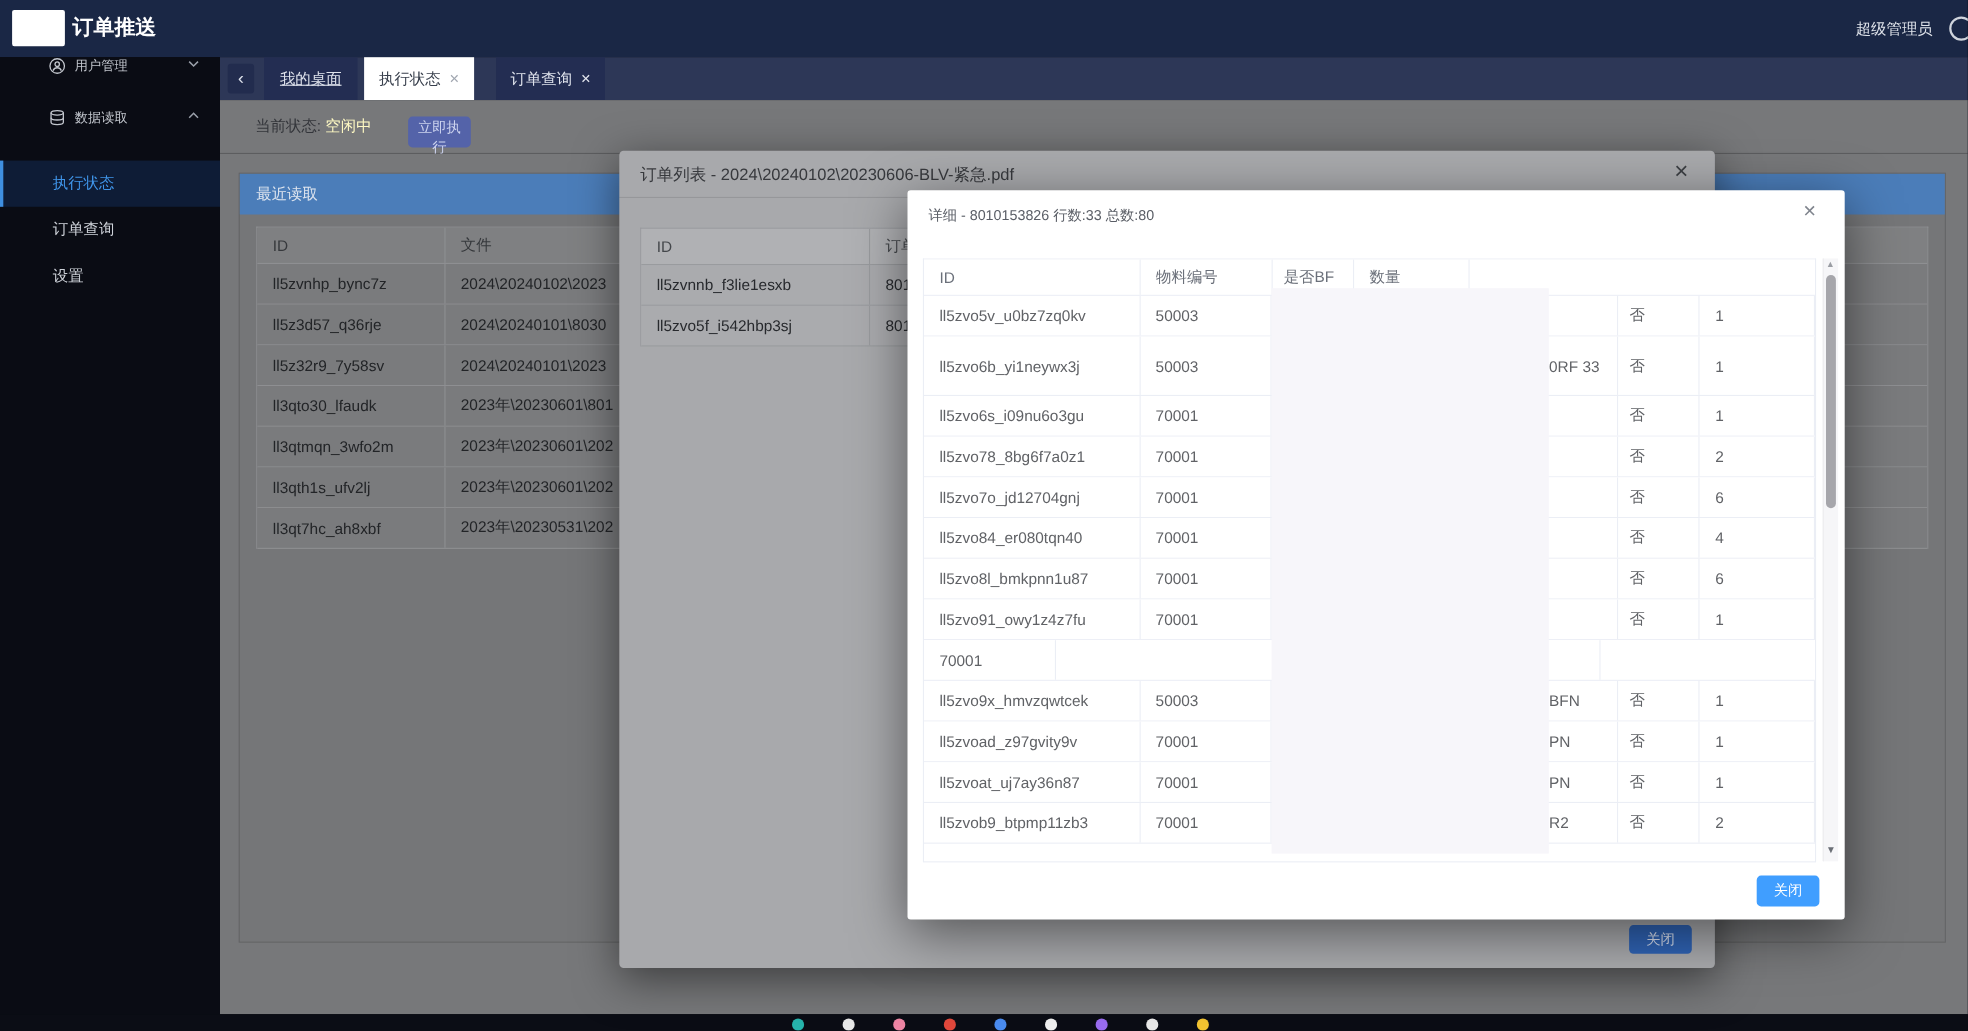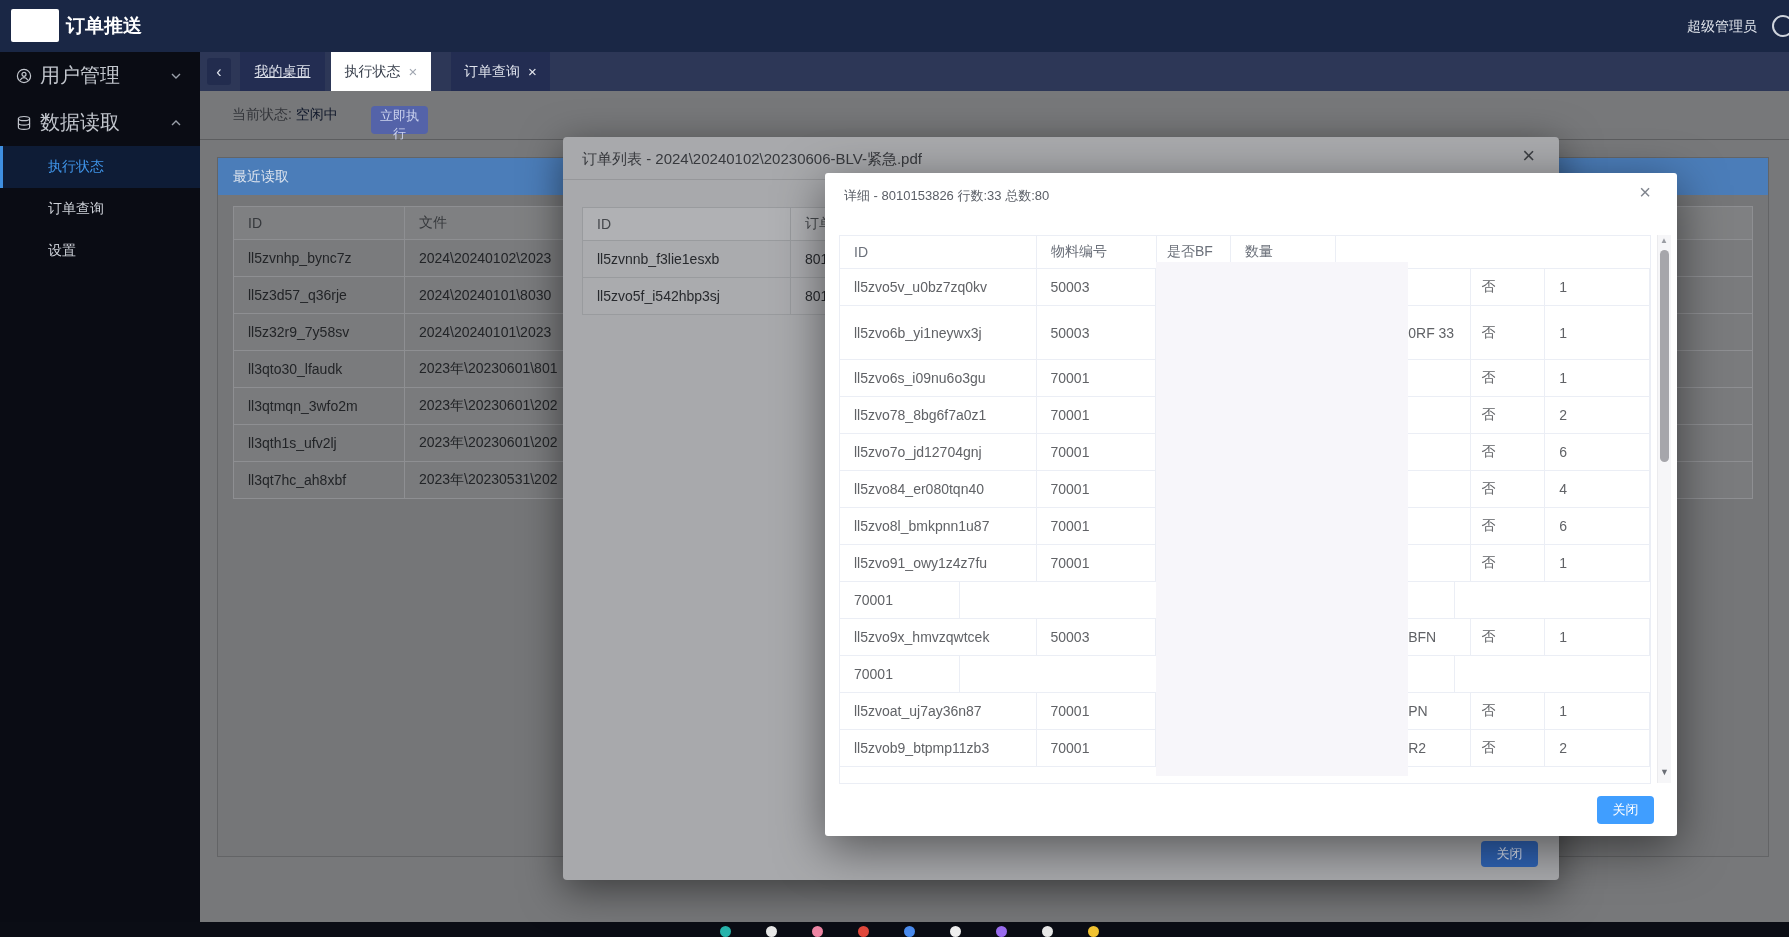--- a/index.html
+++ b/index.html
@@ -8,39 +8,39 @@
 
   
   .navbar{position:absolute;left:0;top:0;width:1789px;height:52px;background:#1a2745;}
   .logo{position:absolute;left:11px;top:9px;width:48px;height:33px;background:#ffffff;border-radius:2px;}
   .app-title{position:absolute;left:66px;top:0;height:52px;line-height:52px;font-size:19px;font-weight:bold;color:#ffffff;}
   .navbar-user{position:absolute;right:32px;top:0;height:52px;line-height:52px;font-size:14px;color:#dfe3ea;}
   .navbar-avatar{position:absolute;left:1772px;top:15px;width:22px;height:22px;border:2px solid #cfd4dc;border-radius:50%;}
 
   
   .sidebar{position:absolute;left:0;top:52px;width:200px;height:870px;background:#0a0c14;}
-  .side-group{position:relative;height:47px;display:flex;align-items:center;color:#c2c6cd;font-size:20px;cursor:pointer;}
+  .side-group{position:relative;height:47px;display:flex;align-items:flex-start;color:#c2c6cd;font-size:12px;cursor:pointer;padding-left:28px;}
   .side-group .g-icon{margin-left:16px;margin-right:8px;display:flex;}
   .side-group .chev{position:absolute;right:18px;display:flex;}
   .submenu-item{position:relative;height:42px;display:flex;align-items:center;padding-left:48px;font-size:14px;color:#ced2d9;cursor:pointer;}
   .submenu-item.active{background:#0e1c36;color:#3f94e8;border-left:3px solid #3f8fe0;padding-left:45px;}
 
   
   .tabstrip{position:absolute;left:200px;top:52px;width:1589px;height:39px;background:#2d3757;}
   .back-btn{position:absolute;left:7px;top:6px;width:24px;height:27px;background:#222c4e;border-radius:3px;color:#dfe3ec;font-size:16px;display:flex;align-items:center;justify-content:center;cursor:pointer;}
   .tabs{position:absolute;left:40px;top:0;height:39px;display:flex;}
   .tab{height:39px;display:flex;align-items:center;justify-content:center;gap:8px;font-size:14px;background:#232d52;color:#dfe3ec;cursor:pointer;}
   .tab.active{background:#ffffff;color:#39404d;}
   .tab .tab-close{font-size:15px;color:#e6e9f0;}
   .tab.active .tab-close{color:#a0a6b0;}
 
   
   .content{position:absolute;left:200px;top:91px;width:1589px;height:831px;background:#77787a;}
   .status-label{position:absolute;left:32px;top:15px;font-size:14px;color:#33353a;}
-  .status-value{color:#0f172a;}
+  .status-value{color:#fef9c3;}
   .exec-btn{position:absolute;left:171px;top:15px;width:57px;height:28px;background:#5463a9;color:#ccd3ee;font-size:13px;border:none;border-radius:4px;cursor:pointer;}
   .status-divider{position:absolute;left:0;top:48px;width:1589px;height:1px;background:rgba(0,0,0,.22);}
 
   .panel{position:absolute;left:17px;top:66px;width:1552px;height:700px;background:#757678;border:1px solid rgba(0,0,0,.15);}
   .panel-header{height:37px;background:#4b7db9;color:#dde4ee;font-size:14px;line-height:37px;padding-left:15px;}
   .g-table{position:absolute;left:15px;top:48px;border:1px solid #8e8f92;border-bottom:none;}
   .g-row{display:flex;border-bottom:1px solid #8e8f92;}
   .g-cell{padding-left:14px;display:flex;align-items:center;font-size:14px;color:#222427;overflow:hidden;white-space:nowrap;border-right:1px solid #8e8f92;}
   .g-cell:last-child{border-right:none;}
   .g-head .g-cell{color:#36383c;}
@@ -313,20 +313,21 @@
           <div class="g-row" style="height: 37px;">
             <div class="g-cell dc-id">ll5zvo9x_hmvzqwtcek</div>
             <div class="g-cell dc-code">50003</div>
             <div class="g-cell dc-name">
               <span class="name-frag">BFN</span>
             </div>
             <div class="g-cell dc-bf">否</div>
             <div class="g-cell dc-qty">1</div>
           </div>
           <div class="g-row" style="height: 37px;">
+            <div class="g-cell dc-id">ll5zvoad_z97gvity9v</div>
             <div class="g-cell dc-code">70001</div>
             <div class="g-cell dc-name">
               <span class="name-frag">PN</span>
             </div>
             <div class="g-cell dc-bf">否</div>
             <div class="g-cell dc-qty">1</div>
           </div>
           <div class="g-row" style="height: 37px;">
             <div class="g-cell dc-id">ll5zvoat_uj7ay36n87</div>
             <div class="g-cell dc-code">70001</div>

